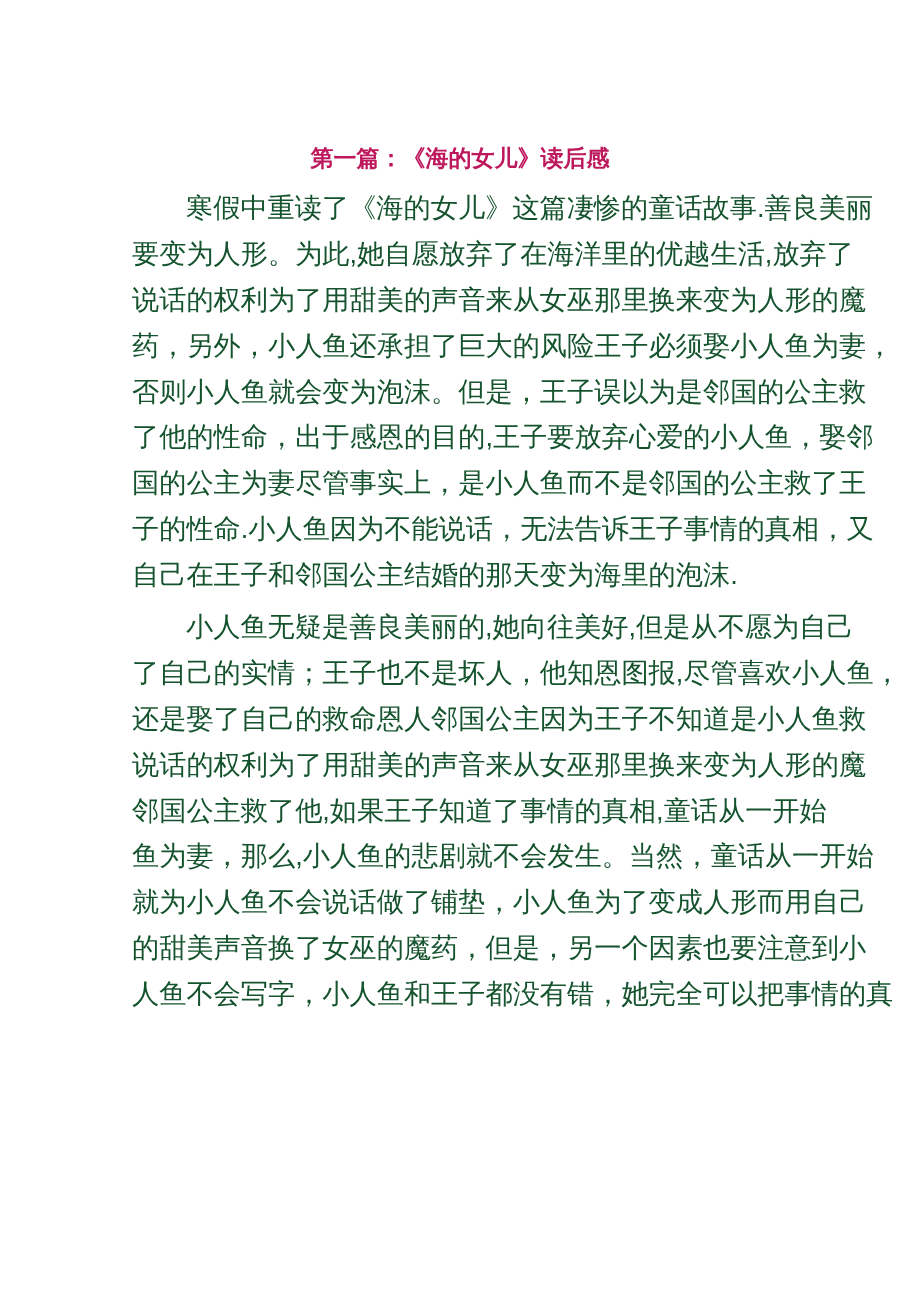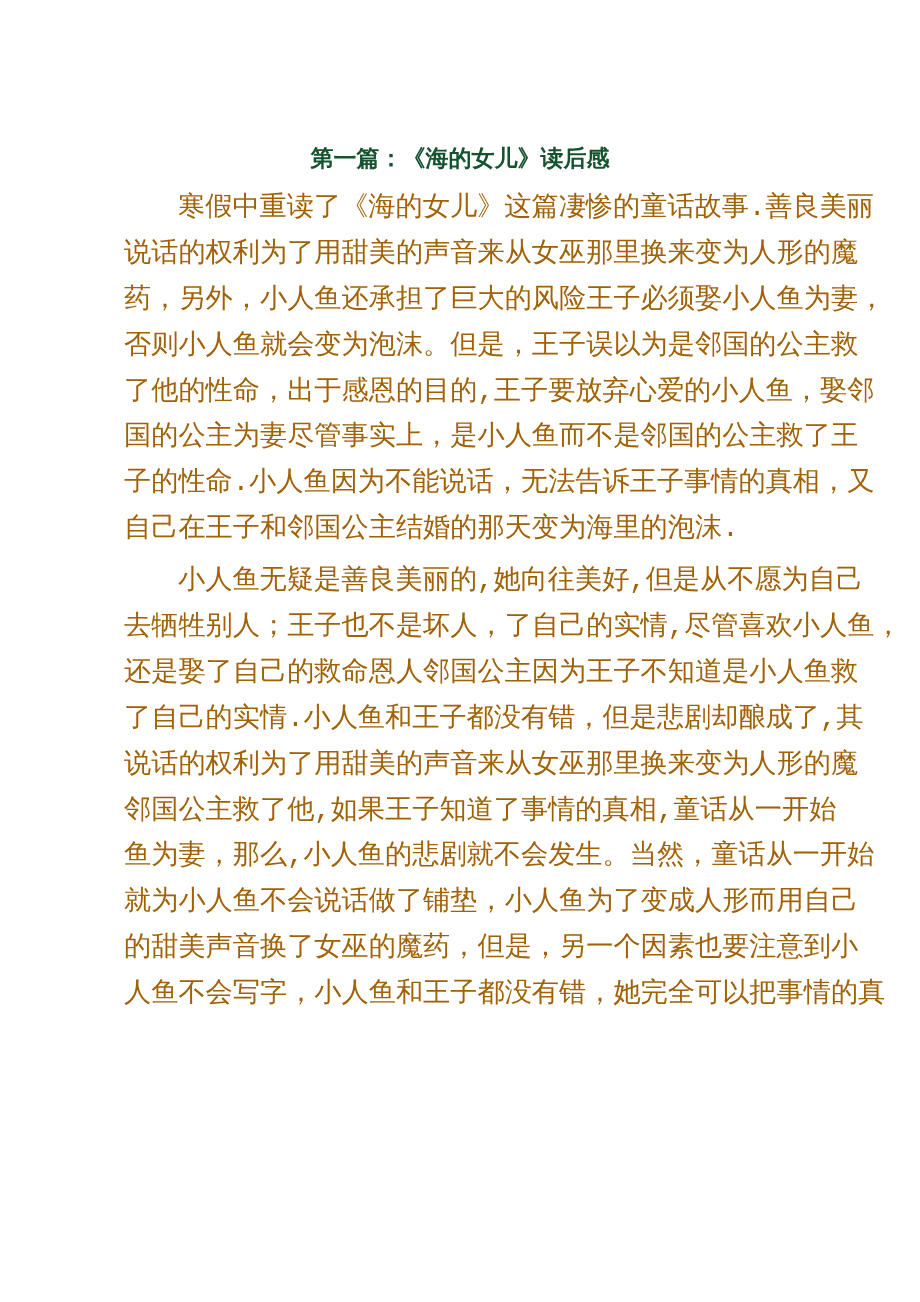--- a/index.html
+++ b/index.html
@@ -8,28 +8,28 @@
     position: absolute; left: 0; top: 0; width: 920px; height: 1302px;
     background: #ffffff;
   }
   .title {
     position: absolute; left: 0; top: 140px; width: 920px;
     text-align: center;
     font-family: "DejaVu Sans", sans-serif;
     font-weight: bold;
     font-size: 23px;
     line-height: 36px;
-    color: #14532d;
+    color: #be185d;
     letter-spacing: 0px;
   }
   .body {
-    position: absolute; left: 124px; top: 185px; width: 668px;
-    font-family: Liberation Mono, monospace;
+    position: absolute; left: 132px; top: 185px; width: 668px;
+    font-family: Liberation Sans, sans-serif;
     font-size: 27.2px;
-    color: #a16207;
+    color: #14532d;
   }
   .line {
     height: 45.9px;
     line-height: 45.9px;
     white-space: nowrap;
     overflow: visible;
     text-align: justify;
     text-align-last: justify;
   }
   .line.last { text-align-last: left; }
@@ -38,34 +38,34 @@
 </style>
 </head>
 <body>
 
 <div class="page">
   <div class="title">第一篇：《海的女儿》读后感</div>
 
   <div class="body">
     <div>
       <div class="line indent">寒假中重读了《海的女儿》这篇凄惨的童话故事.善良美丽</div>
+      <div class="line">要变为人形。为此,她自愿放弃了在海洋里的优越生活,放弃了</div>
       <div class="line">说话的权利为了用甜美的声音来从女巫那里换来变为人形的魔</div>
       <div class="line">药，另外，小人鱼还承担了巨大的风险王子必须娶小人鱼为妻，</div>
       <div class="line">否则小人鱼就会变为泡沫。但是，王子误以为是邻国的公主救</div>
       <div class="line">了他的性命，出于感恩的目的,王子要放弃心爱的小人鱼，娶邻</div>
       <div class="line">国的公主为妻尽管事实上，是小人鱼而不是邻国的公主救了王</div>
       <div class="line">子的性命.小人鱼因为不能说话，无法告诉王子事情的真相，又</div>
       <div class="line last">自己在王子和邻国公主结婚的那天变为海里的泡沫.</div>
     </div>
     <div class="gap"></div>
     <div>
       <div class="line indent">小人鱼无疑是善良美丽的,她向往美好,但是从不愿为自己</div>
-      <div class="line">去牺牲别人；王子也不是坏人，了自己的实情,尽管喜欢小人鱼，</div>
+      <div class="line">了自己的实情；王子也不是坏人，他知恩图报,尽管喜欢小人鱼，</div>
       <div class="line">还是娶了自己的救命恩人邻国公主因为王子不知道是小人鱼救</div>
-      <div class="line">了自己的实情.小人鱼和王子都没有错，但是悲剧却酿成了,其</div>
       <div class="line">说话的权利为了用甜美的声音来从女巫那里换来变为人形的魔</div>
       <div class="line">邻国公主救了他,如果王子知道了事情的真相,童话从一开始</div>
       <div class="line">鱼为妻，那么,小人鱼的悲剧就不会发生。当然，童话从一开始</div>
       <div class="line">就为小人鱼不会说话做了铺垫，小人鱼为了变成人形而用自己</div>
       <div class="line">的甜美声音换了女巫的魔药，但是，另一个因素也要注意到小</div>
       <div class="line">人鱼不会写字，小人鱼和王子都没有错，她完全可以把事情的真</div>
     </div>
   </div>
 </div>
 

